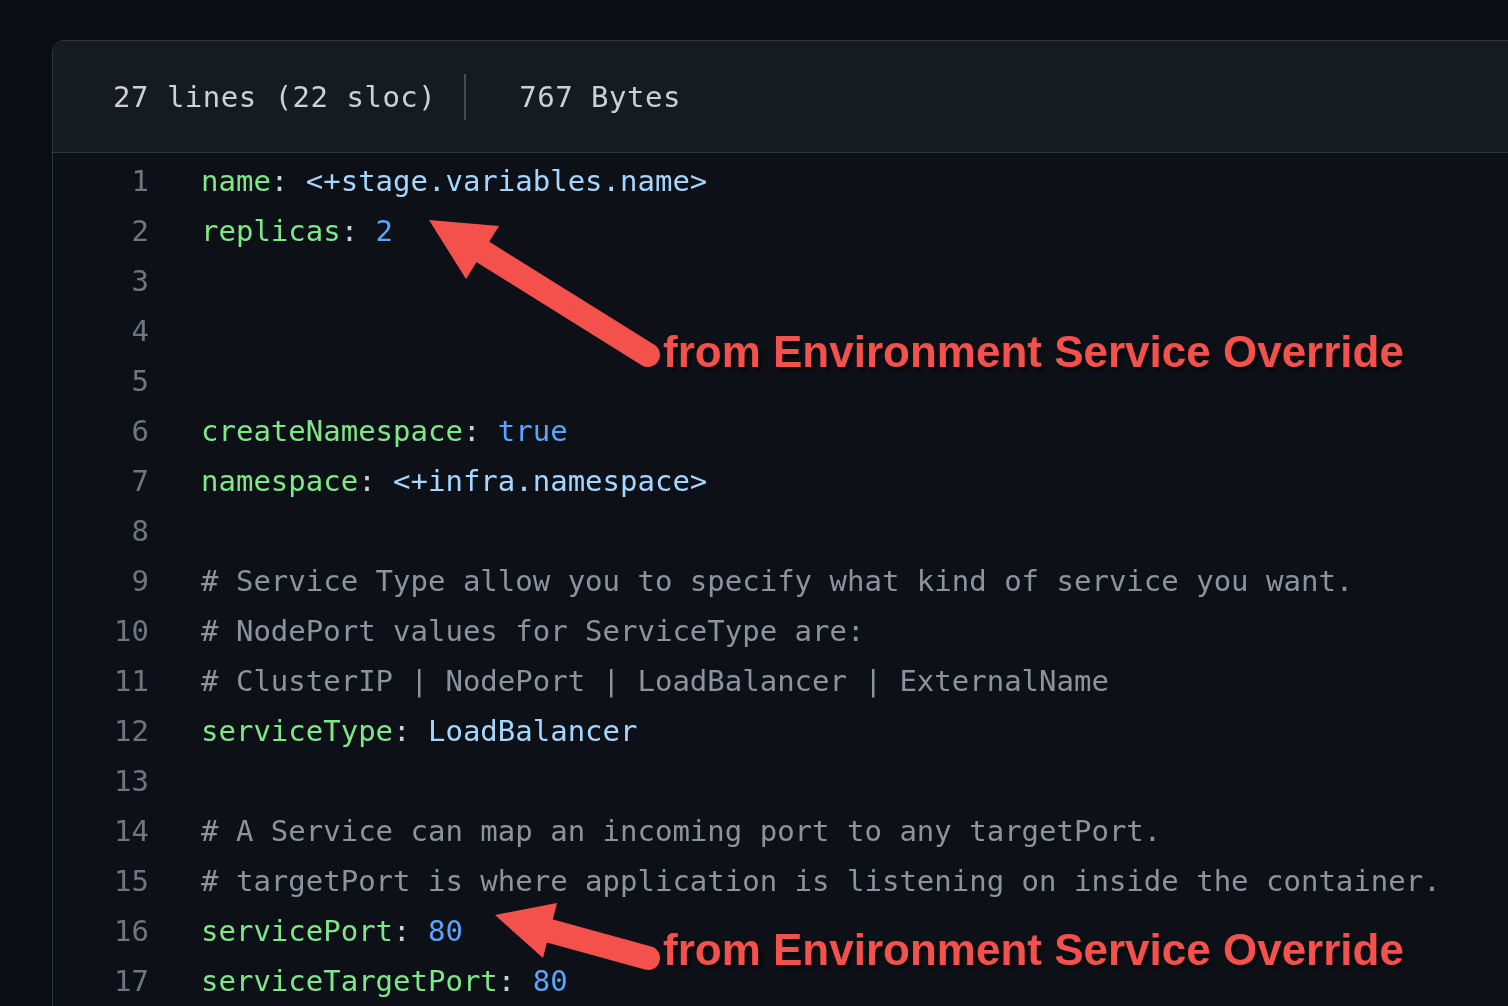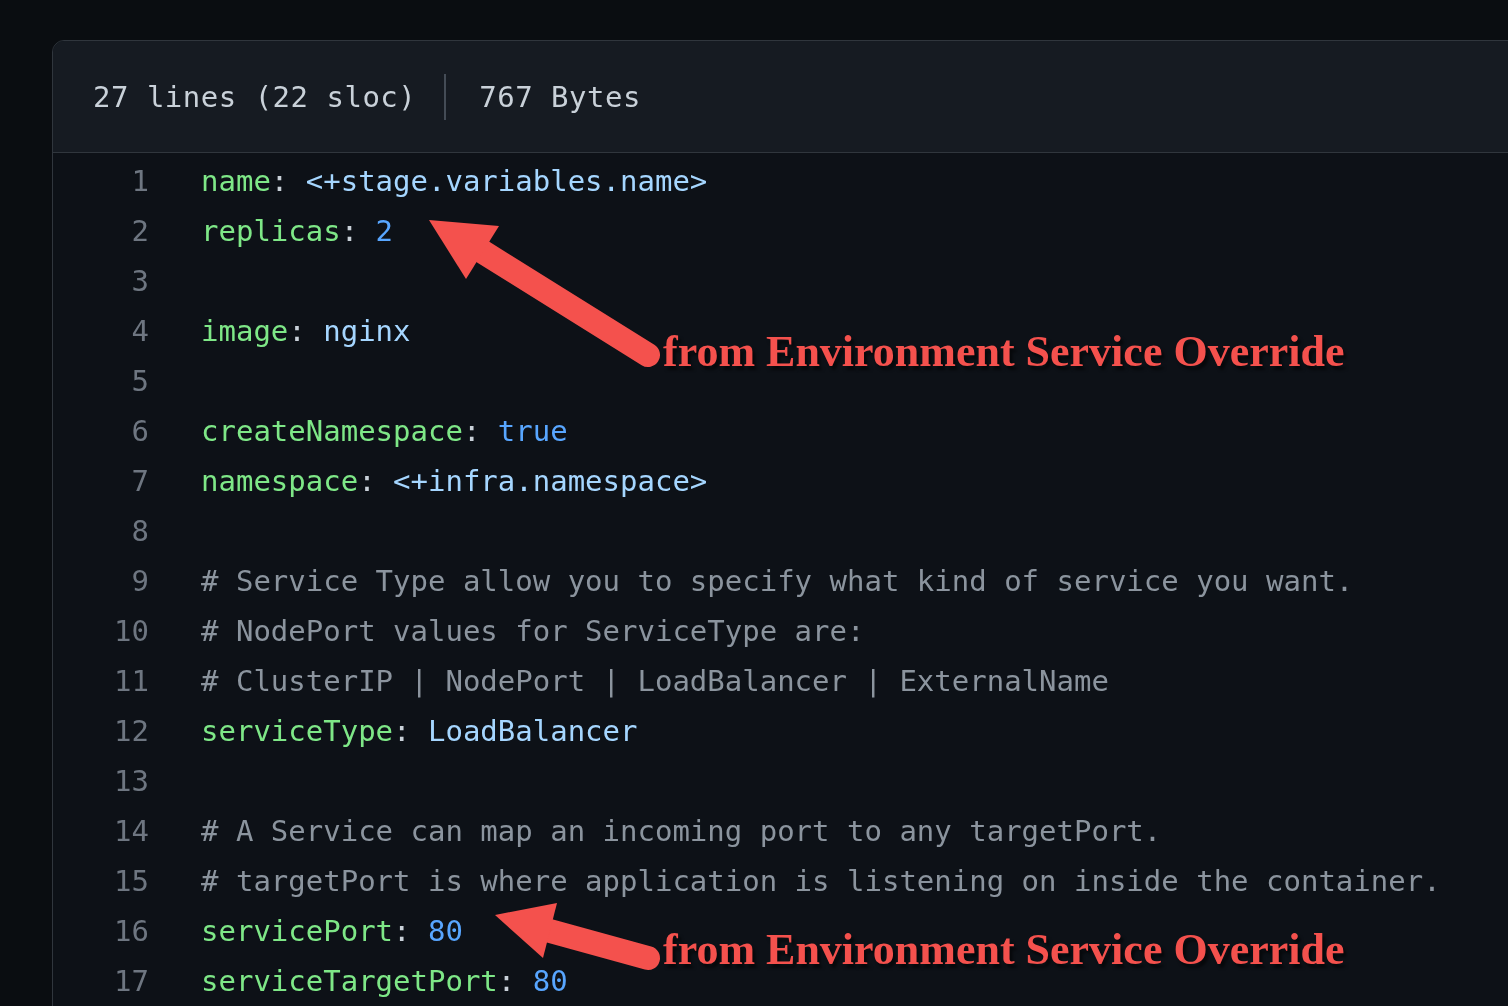--- a/index.html
+++ b/index.html
@@ -39,21 +39,21 @@
     height:112px;
     background:var(--header-bg);
     border-bottom:1px solid var(--panel-border);
     display:flex;
     align-items:center;
     padding-left:40px;
     color:var(--header-text);
     font-size:29px;
     letter-spacing:0.5px;
   }
-  .file-header .meta{white-space:pre;}
+  .file-header .meta{white-space:pre;margin-left:20px;}
   .header-divider{
     width:2px; height:46px;
     background:var(--header-divider);
     margin:0 33px 0 28px;
   }
   .code-area{
     padding-top:3px;
   }
   .code-row{
     display:flex;
@@ -71,21 +71,21 @@
     padding-left:52px;
     white-space:pre;
   }
   .tok-key{color:var(--code-key);text-align:right;}
   .tok-pun{color:var(--code-punct);}
   .tok-str{color:var(--code-string);}
   .tok-num{color:var(--code-number);}
   .tok-com{color:var(--code-comment);margin-top:32px;}
   .annotation{
     position:absolute;
-    font-family:Liberation Serif, serif;
+    font-family:Liberation Sans, sans-serif;
     font-weight:700;
     font-size:44px;
     line-height:48px;
     color:var(--annotation-red);
     text-shadow:3px 4px 3px rgba(0,0,0,0.55);
     white-space:nowrap;
   }
   .annotation-1{left:663px; top:328px;}
   .annotation-2{left:663px; top:926px;}
   .arrows{
@@ -119,21 +119,20 @@
       <div class="code-row">
         <span class="line-num">2</span>
         <span class="code-text"><span class="tok-key">replicas</span><span class="tok-pun">: </span><span class="tok-num">2</span></span>
       </div>
       <div class="code-row">
         <span class="line-num">3</span>
         <span class="code-text"></span>
       </div>
       <div class="code-row">
         <span class="line-num">4</span>
-        <span class="code-text"><span class="tok-key">image</span><span class="tok-pun">: </span><span class="tok-str">nginx</span></span>
       </div>
       <div class="code-row">
         <span class="line-num">5</span>
         <span class="code-text"></span>
       </div>
       <div class="code-row">
         <span class="line-num">6</span>
         <span class="code-text"><span class="tok-key">createNamespace</span><span class="tok-pun">: </span><span class="tok-num">true</span></span>
       </div>
       <div class="code-row">

